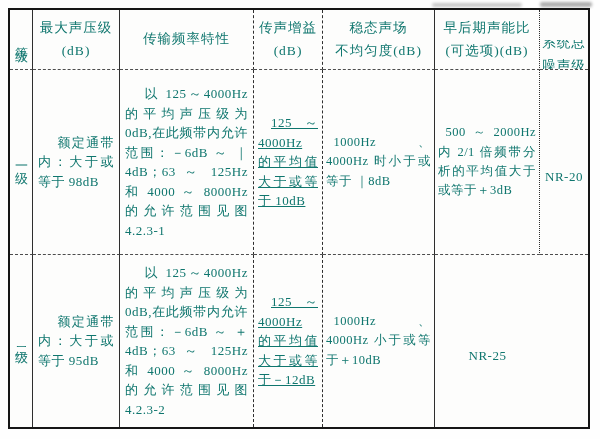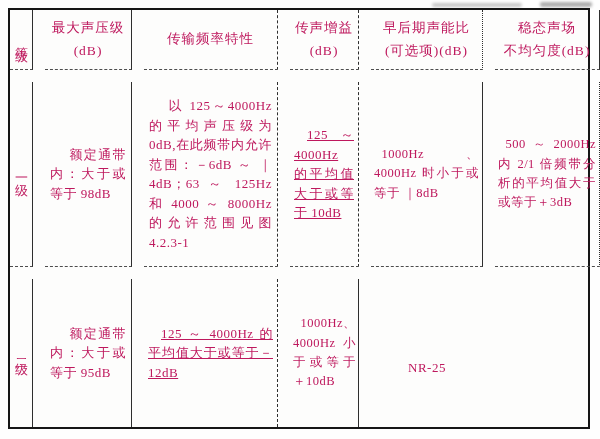--- a/index.html
+++ b/index.html
@@ -13,22 +13,21 @@
   .smudge{position:absolute;background:#4a4a4a;opacity:.45;filter:blur(1.5px);border-radius:2px;}
   .smudge.a{right:8px;top:2px;width:52px;height:5px;}
   .smudge.b{right:78px;top:3px;width:90px;height:4px;opacity:.3;}
 
   .tbl{
     position:absolute;left:8px;top:8px;width:582px;height:421px;
     box-sizing:border-box;border:2px solid #161616;background:#fdfdfc;
     display:grid;
     grid-template-columns:23px 87px 134px 69px 112px 105px 1fr;
     grid-template-rows:60px 185px 1fr;
-    color:#be185d;
-    gap:12px;
+    color:#0f766e;
   }
   .cell{
     box-sizing:border-box;
     border-right:1px solid #2e2e2e;
     border-bottom:1px dashed #4d4d4d;
     overflow:hidden;
   }
   .cell.c2,.cell.c3{border-right-style:dashed;}
   .cell.c5{border-right-style:dotted;}
   .cell.c6{border-right:none;margin-top:30px;}
@@ -65,24 +64,24 @@
   <div class="tbl">
 
     <div class="cell head c0">
       <span class="v-text">等级</span>
     </div>
     <div class="cell head c1">最大声压级
 (dB)</div>
     <div class="cell head c2">传输频率特性</div>
     <div class="cell head c3">传声增益
 (dB)</div>
+    <div class="cell head c4">稳态声场
+不均匀度(dB)</div>
     <div class="cell head c5">早后期声能比
 (可选项)(dB)</div>
-    <div class="cell head c4">稳态声场
-不均匀度(dB)</div>
     <div class="cell head c6">系统总
 噪声级</div>
 
     <div class="cell bodycell c0">
       <span class="v-text">一级</span>
     </div>
     <div class="cell bodycell c1">
       <div class="txt">额定通带内：大于或等于 98dB</div>
     </div>
     <div class="cell bodycell c2">
@@ -100,20 +99,23 @@
     <div class="cell bodycell c6">
       <div class="txt">NR-20</div>
     </div>
 
     <div class="cell bodycell c0 r2">
       <span class="v-text">二级</span>
     </div>
     <div class="cell bodycell c1 r2">
       <div class="txt">额定通带内：大于或等于 95dB</div>
     </div>
+    <div class="cell bodycell c2 r2">
+      <div class="txt">以 125～4000Hz 的平均声压级为 0dB,在此频带内允许范围：－6dB ～ ＋ 4dB；63 ～ 125Hz 和 4000 ～ 8000Hz 的允许范围见图 4.2.3-2</div>
+    </div>
     <div class="cell bodycell c3 r2">
       <div class="txt">125 ～ 4000Hz 的平均值大于或等于－12dB</div>
     </div>
     <div class="cell bodycell c4 r2">
       <div class="txt">1000Hz、4000Hz 小于或等于＋10dB</div>
     </div>
     <div class="cell bodycell c6 r2">
       <div class="txt">NR-25</div>
     </div>
   </div>

